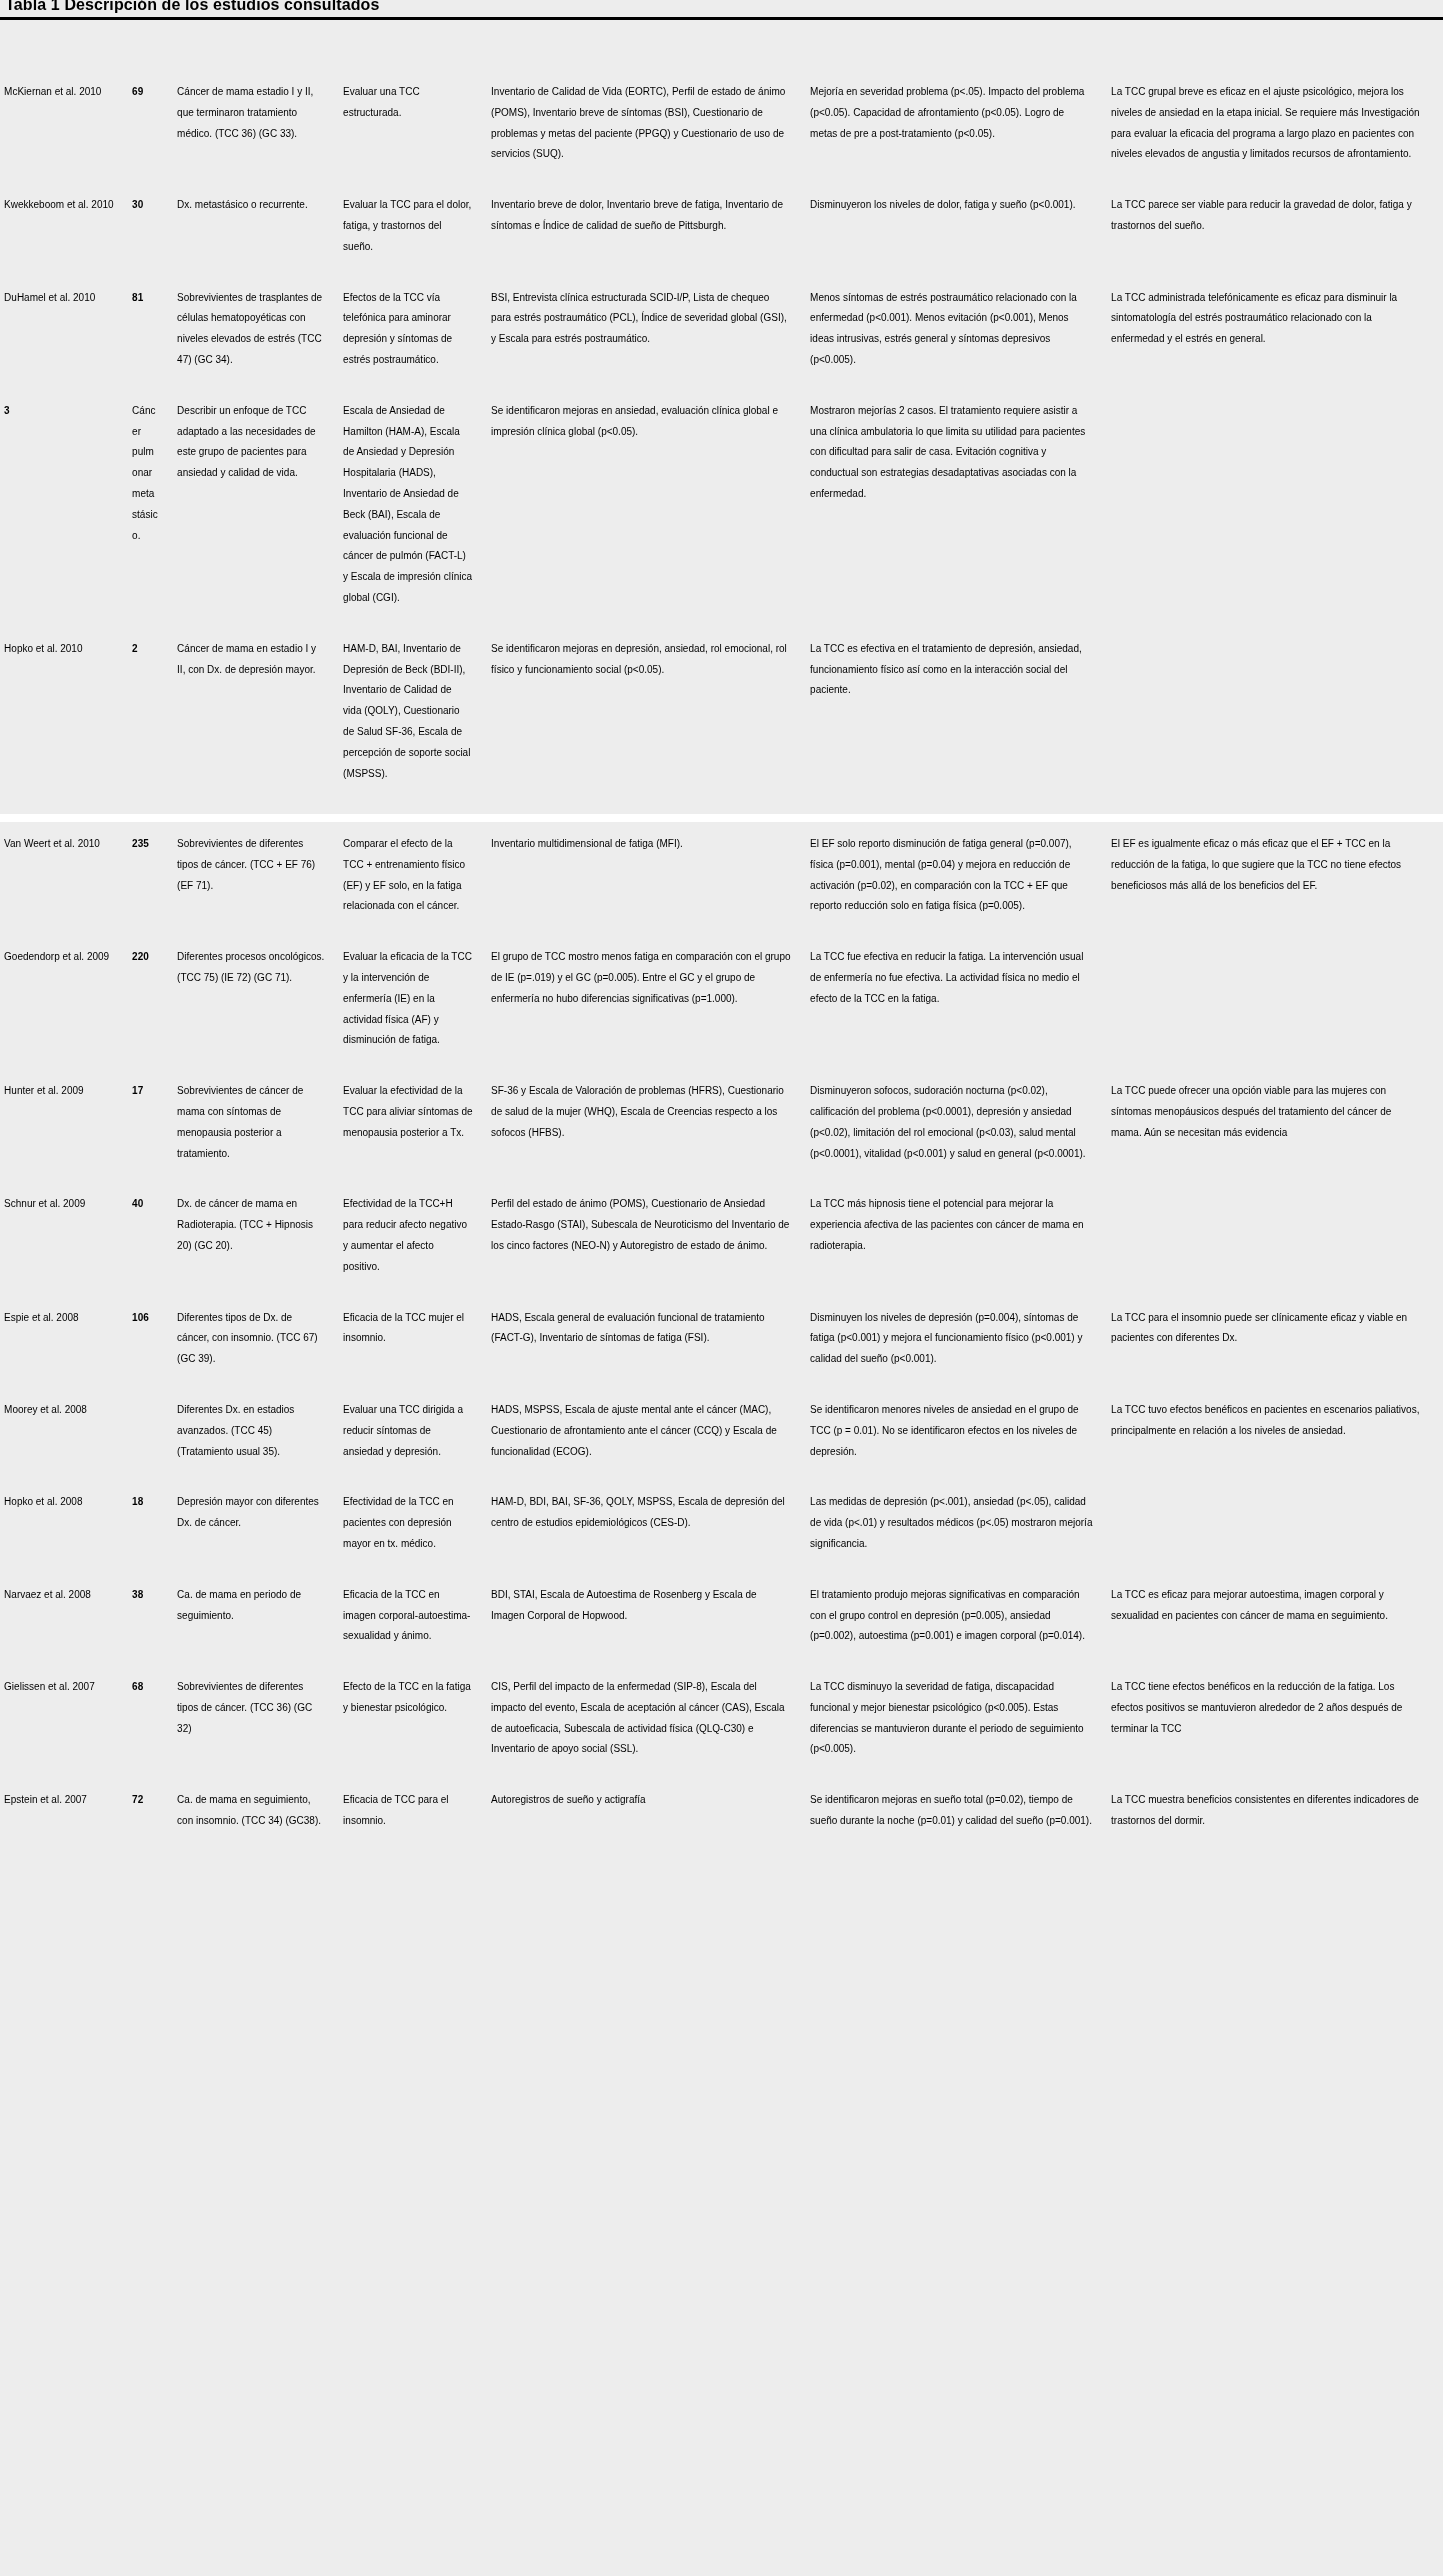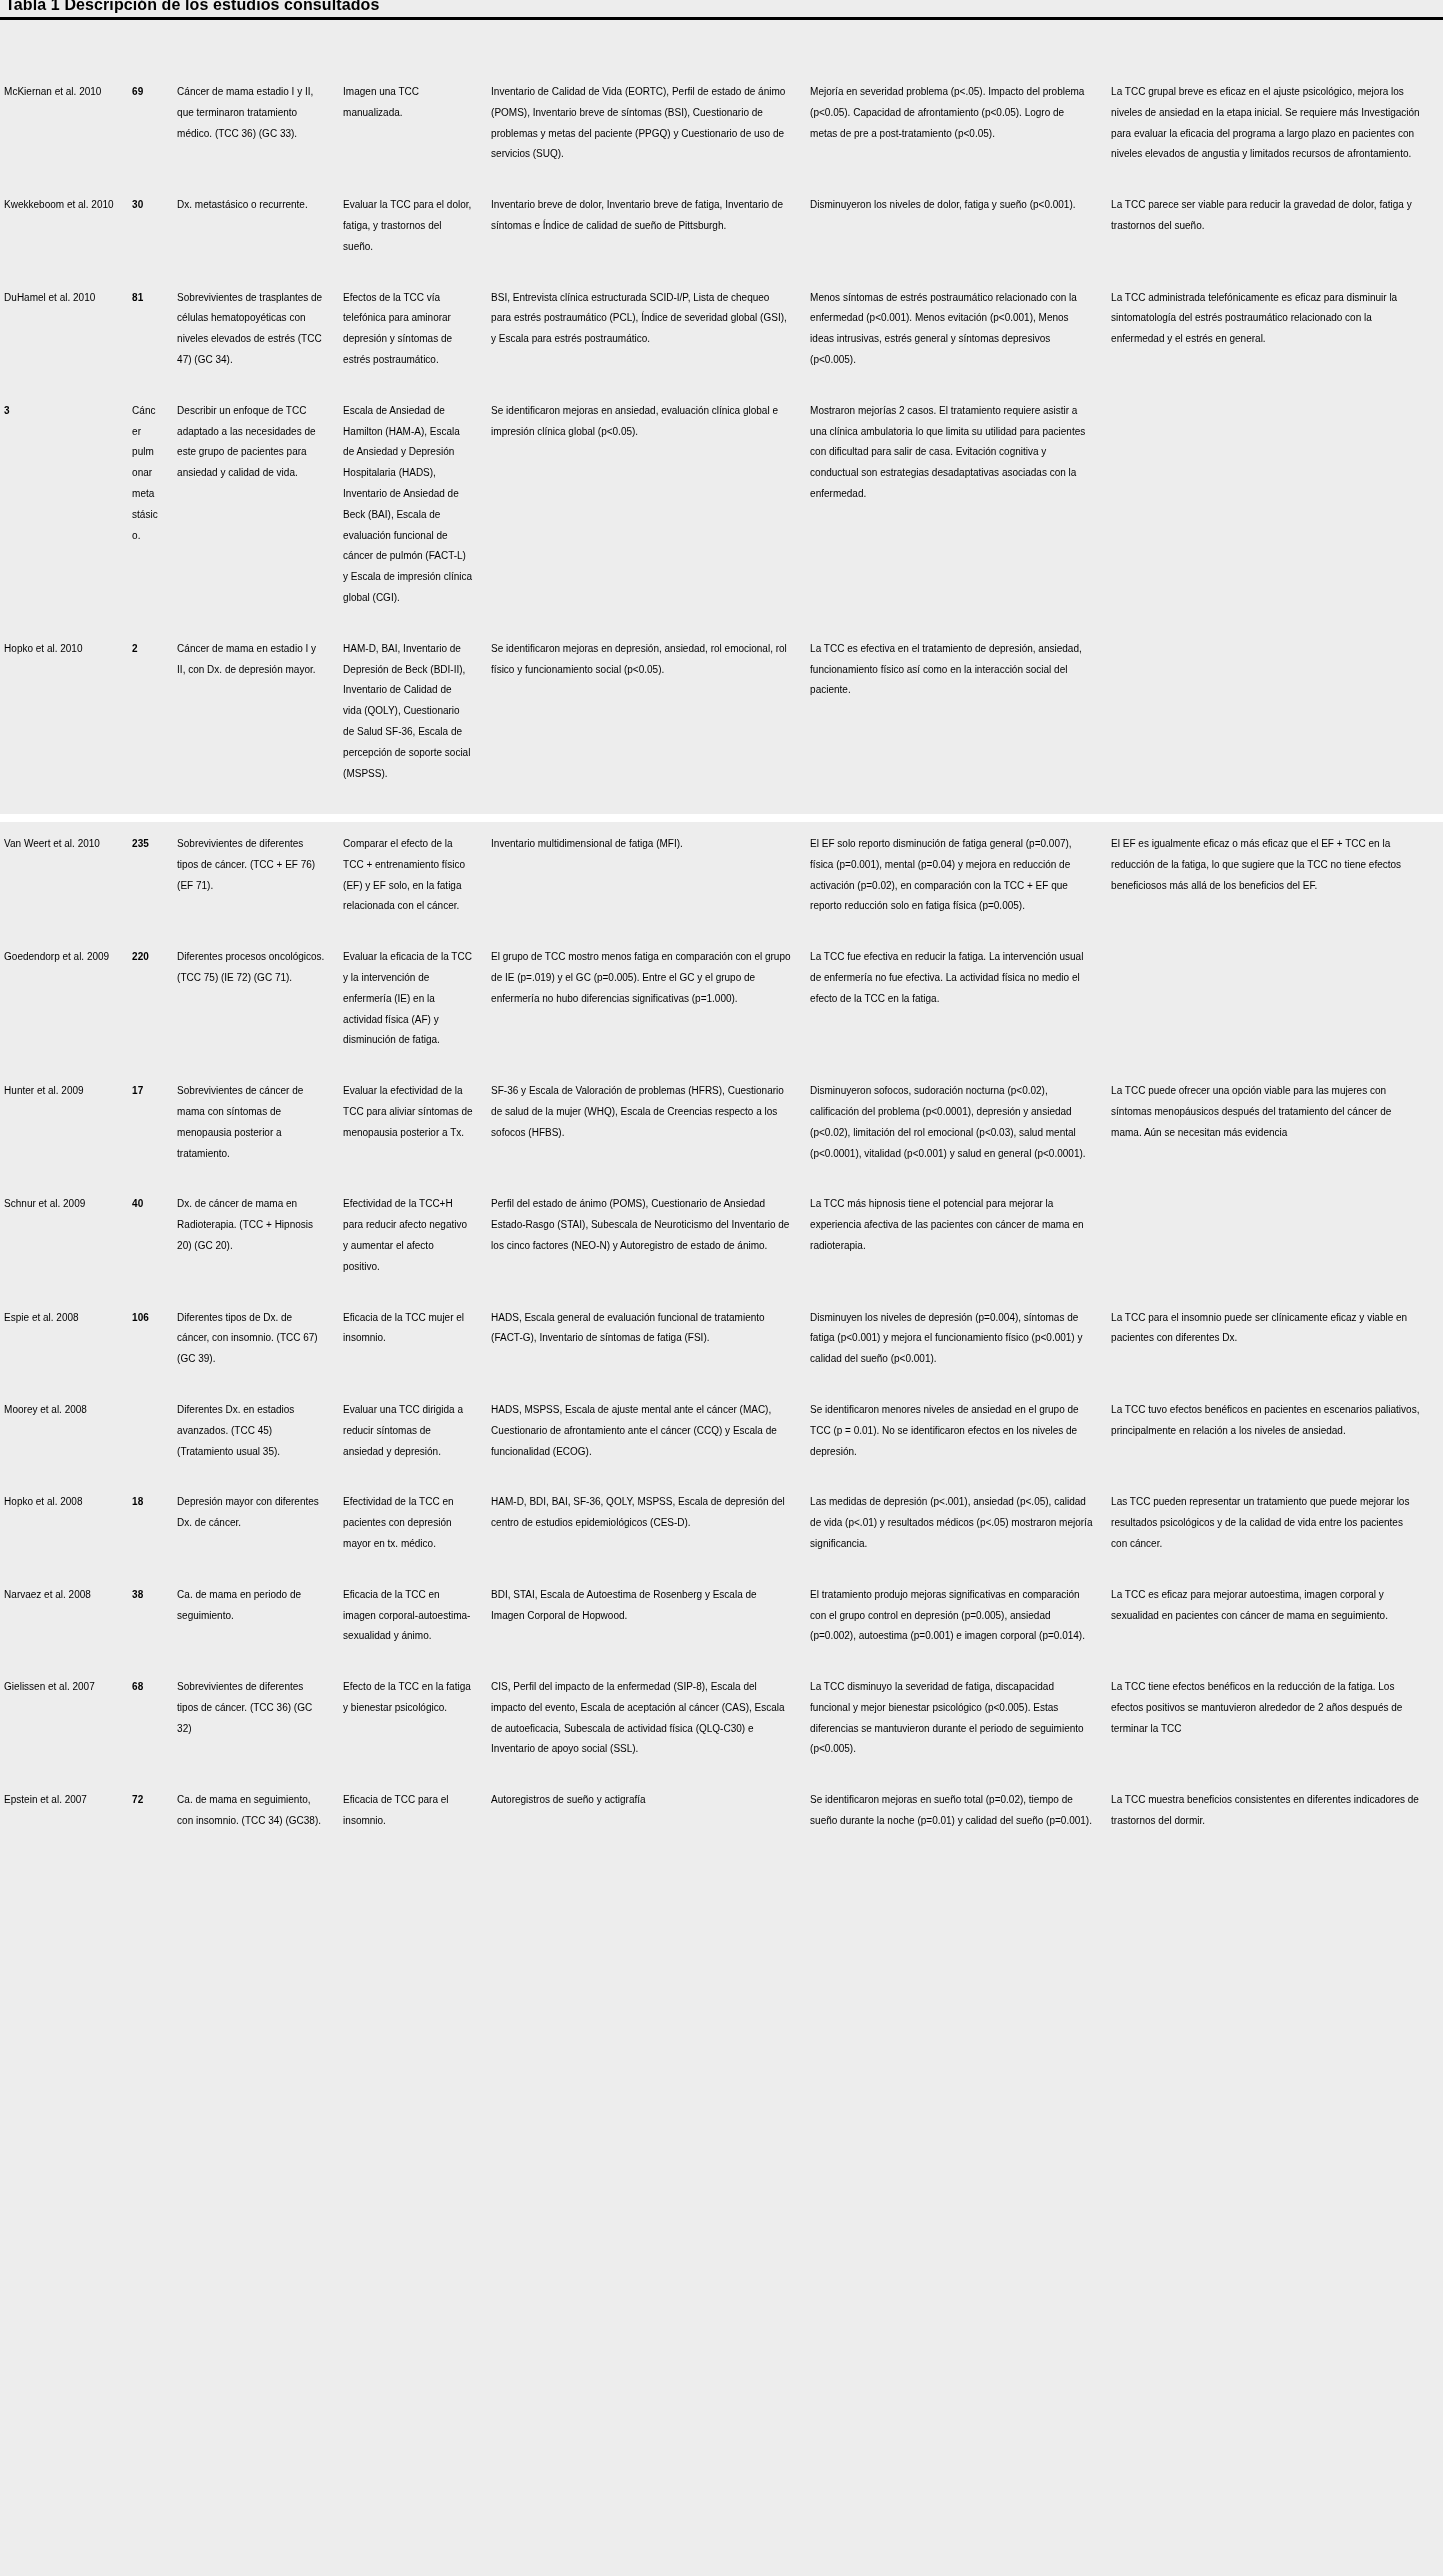--- a/index.html
+++ b/index.html
@@ -38,21 +38,21 @@
 
 <div class="page">
   <div class="title">Tabla 1 Descripción de los estudios consultados</div>
   <div class="rule-top"></div>
   <div class="spacer-top"></div>
   <div id="rows">
       <div class="row">
         <div class="cell col-0">McKiernan et al. 2010</div>
         <div class="cell col-1">69</div>
         <div class="cell col-2">Cáncer de mama estadio I y II, que terminaron tratamiento médico. (TCC 36) (GC 33).</div>
-        <div class="cell col-3">Imagen una TCC manualizada.</div>
+        <div class="cell col-3">Evaluar una TCC estructurada.</div>
         <div class="cell col-4">Inventario de Calidad de Vida (EORTC), Perfil de estado de ánimo (POMS), Inventario breve de síntomas (BSI), Cuestionario de problemas y metas del paciente (PPGQ) y Cuestionario de uso de servicios (SUQ).</div>
         <div class="cell col-5">Mejoría en severidad problema (p&lt;.05). Impacto del problema (p&lt;0.05). Capacidad de afrontamiento (p&lt;0.05). Logro de metas de pre a post-tratamiento (p&lt;0.05).</div>
         <div class="cell col-6">La TCC grupal breve es eficaz en el ajuste psicológico, mejora los niveles de ansiedad en la etapa inicial. Se requiere más Investigación para evaluar la eficacia del programa a largo plazo en pacientes con niveles elevados de angustia y limitados recursos de afrontamiento.</div>
       </div>
       <div class="row">
         <div class="cell col-0">Kwekkeboom et al. 2010</div>
         <div class="cell col-1">30</div>
         <div class="cell col-2">Dx. metastásico o recurrente.</div>
         <div class="cell col-3">Evaluar la TCC para el dolor, fatiga, y trastornos del sueño.</div>
         <div class="cell col-4">Inventario breve de dolor, Inventario breve de fatiga, Inventario de síntomas e Índice de calidad de sueño de Pittsburgh.</div>
@@ -137,21 +137,20 @@
         <div class="cell col-5">Se identificaron menores niveles de ansiedad en el grupo de TCC (p = 0.01). No se identificaron efectos en los niveles de depresión.</div>
         <div class="cell col-6">La TCC tuvo efectos benéficos en pacientes en escenarios paliativos, principalmente en relación a los niveles de ansiedad.</div>
       </div>
       <div class="row">
         <div class="cell col-0">Hopko et al. 2008</div>
         <div class="cell col-1">18</div>
         <div class="cell col-2">Depresión mayor con diferentes Dx. de cáncer.</div>
         <div class="cell col-3">Efectividad de la TCC en pacientes con depresión mayor en tx. médico.</div>
         <div class="cell col-4">HAM-D, BDI, BAI, SF-36, QOLY, MSPSS, Escala de depresión del centro de estudios epidemiológicos (CES-D).</div>
         <div class="cell col-5">Las medidas de depresión (p&lt;.001), ansiedad (p&lt;.05), calidad de vida (p&lt;.01) y resultados médicos (p&lt;.05) mostraron mejoría significancia.</div>
-        <div class="cell col-6">Las TCC pueden representar un tratamiento que puede mejorar los resultados psicológicos y de la calidad de vida entre los pacientes con cáncer.</div>
       </div>
       <div class="row">
         <div class="cell col-0">Narvaez et al. 2008</div>
         <div class="cell col-1">38</div>
         <div class="cell col-2">Ca. de mama en periodo de seguimiento.</div>
         <div class="cell col-3">Eficacia de la TCC en imagen corporal-autoestima-sexualidad y ánimo.</div>
         <div class="cell col-4">BDI, STAI, Escala de Autoestima de Rosenberg y Escala de Imagen Corporal de Hopwood.</div>
         <div class="cell col-5">El tratamiento produjo mejoras significativas en comparación con el grupo control en depresión (p=0.005), ansiedad (p=0.002), autoestima (p=0.001) e imagen corporal (p=0.014).</div>
         <div class="cell col-6">La TCC es eficaz para mejorar autoestima, imagen corporal y sexualidad en pacientes con cáncer de mama en seguimiento.</div>
       </div>

